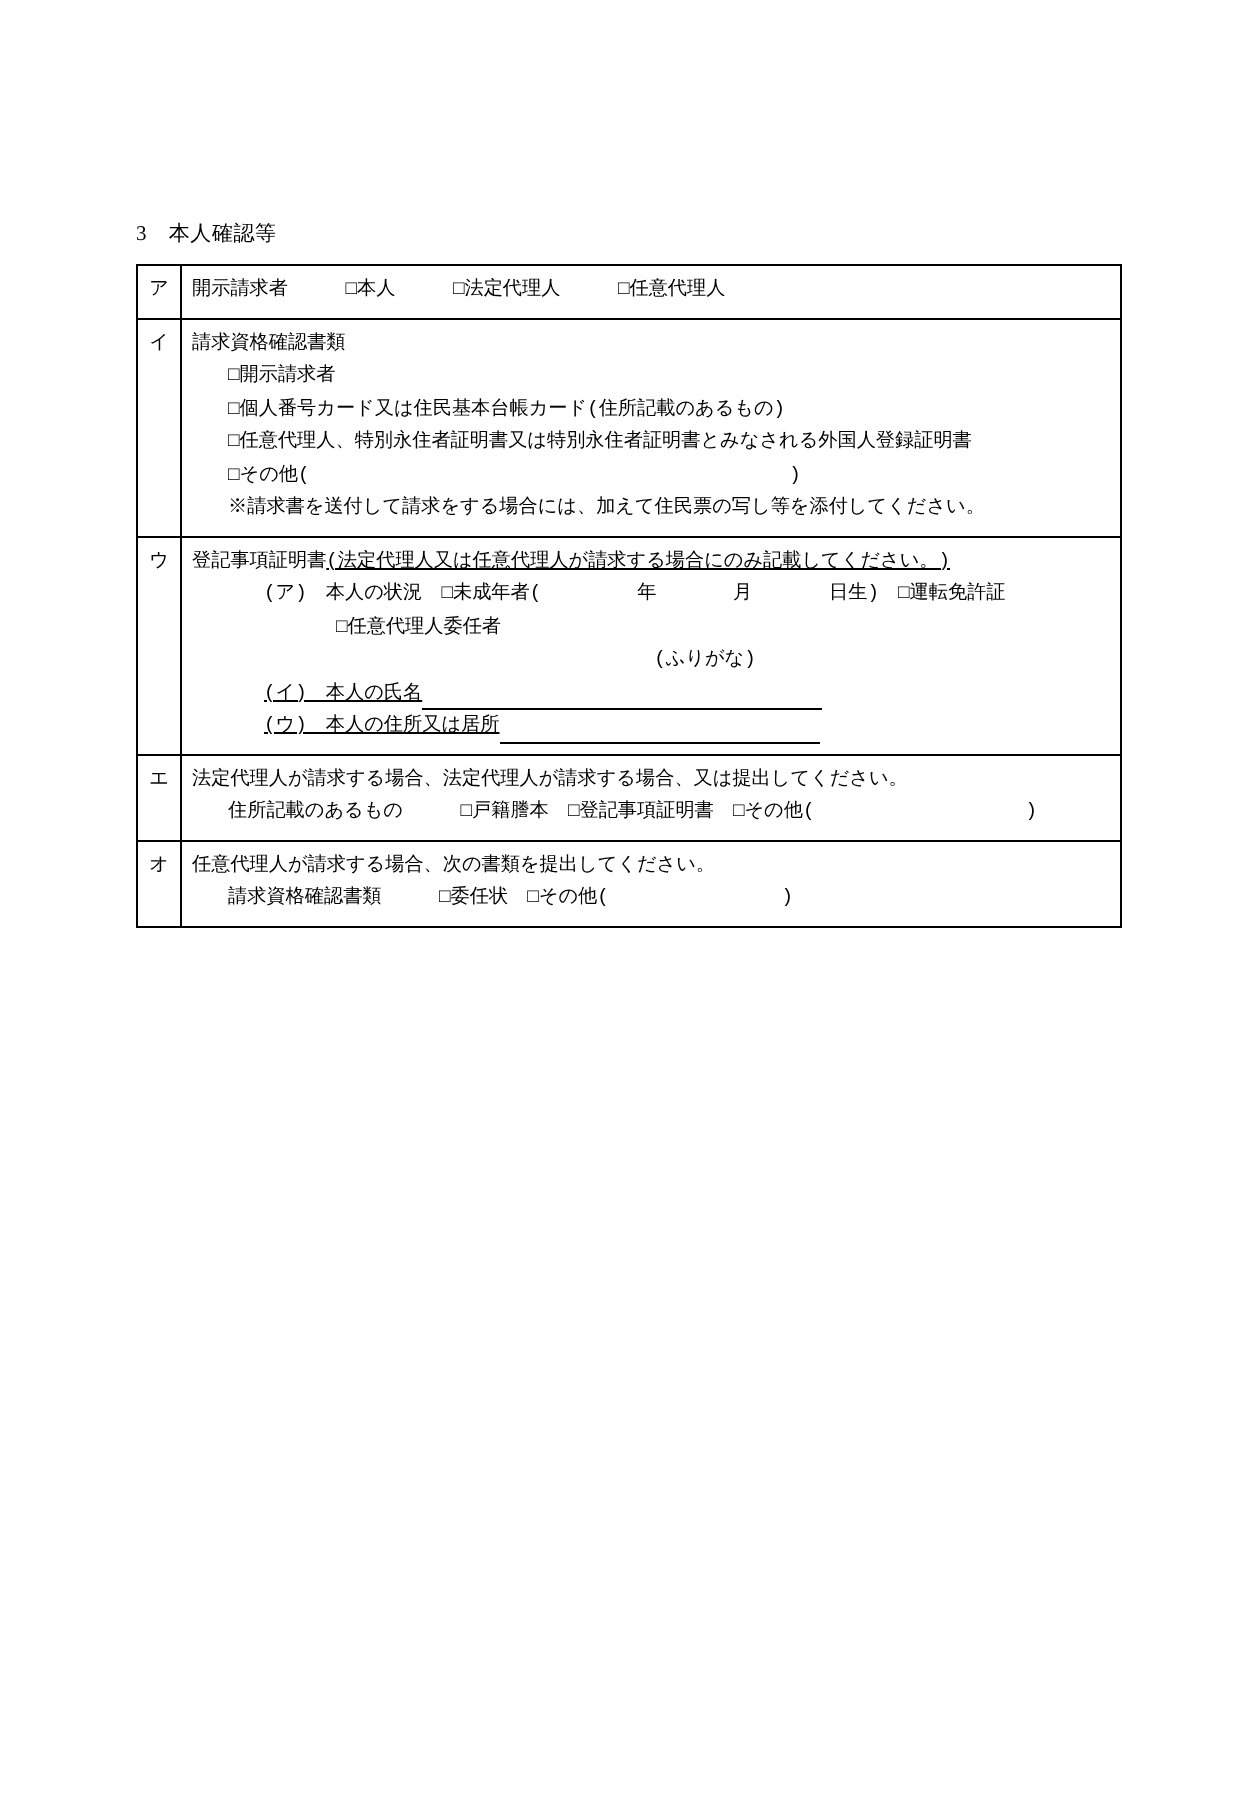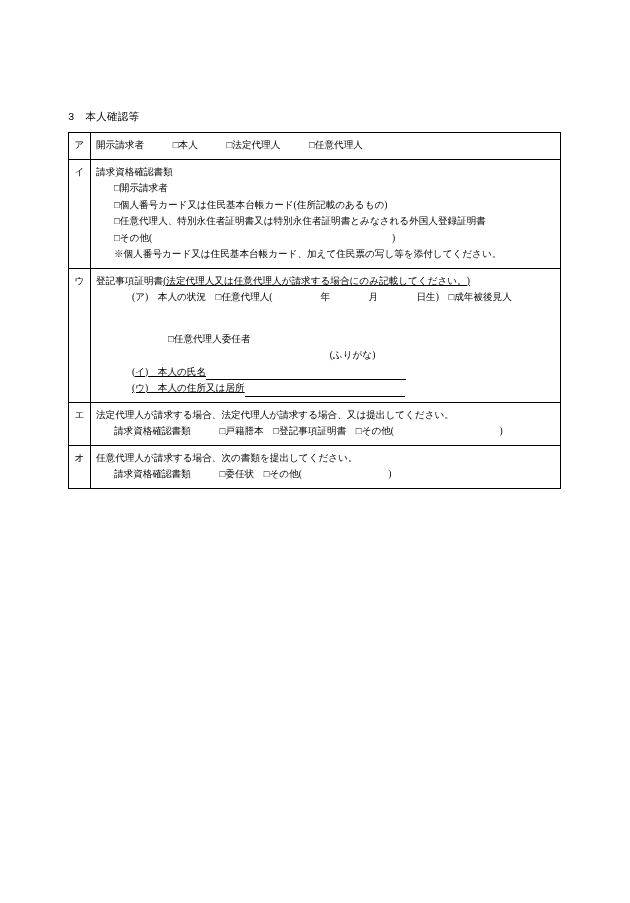--- a/index.html
+++ b/index.html
@@ -22,57 +22,57 @@
     width: 630px;
     height: 903px;
   }
   .section-heading {
     position: absolute;
     left: 68px;
     top: 110px;
     font-size: 10.5px;
     letter-spacing: 0.3px;
     white-space: pre;
-    font-family: Liberation Mono, monospace;
   }
   .form-table {
     position: absolute;
     left: 68px;
     top: 132px;
     width: 492px;
     border-collapse: collapse;
     table-layout: fixed;
   }
   .form-table td {
     border: 1px solid #000000;
     padding: 0;
     vertical-align: top;
   }
   .cell-inner {
     padding: 4px 5px 5px 5px;
+    font-family: Liberation Mono, monospace;
   }
   .row-line {
     font-size: 9.6px;
     line-height: 16.5px;
     white-space: pre;
   }
   .label-col {
     width: 22px;
     text-align: center;
   }
   .label-char {
     font-size: 9.6px;
     line-height: 16.5px;
     padding-top: 4px;
     display: block;
   }
   .indent1 { padding-left: 18px; }
   .indent2 { padding-left: 36px; }
   .indent3 { padding-left: 54px; text-align: center; }
-  .indent4 { padding-left: 72px; margin-top: 25px; }
+  .indent4 { padding-left: 72px; }
   .underline {
     text-decoration: underline;
   }
   .ul-blank {
     display: inline-block;
     border-bottom: 1px solid #000000;
     height: 13px;
     vertical-align: bottom;
   }
 </style>
@@ -105,49 +105,49 @@
         <td class="label-col">
           <span class="label-char">イ</span>
         </td>
         <td>
           <div class="cell-inner">
             <div class="row-line">請求資格確認書類</div>
             <div class="row-line indent1">□開示請求者</div>
             <div class="row-line indent1">□個人番号カード又は住民基本台帳カード(住所記載のあるもの)</div>
             <div class="row-line indent1">□任意代理人、特別永住者証明書又は特別永住者証明書とみなされる外国人登録証明書</div>
             <div class="row-line indent1">□その他(　　　　　　　　　　　　　　　　　　　　　　　　　)</div>
-            <div class="row-line indent1">※個人番号カード又は住民基本台帳カード、加えて住民票の写し等を添付してください。</div>
+            <div class="row-line indent1">※請求書を送付して請求をする場合には、加えて住民票の写し等を添付してください。</div>
           </div>
         </td>
       </tr>
 
       <tr>
         <td class="label-col">
           <span class="label-char">ウ</span>
         </td>
         <td>
           <div class="cell-inner">
             <div class="row-line"><span>登記事項証明書</span><span class="underline">(法定代理人又は任意代理人が請求する場合にのみ記載してください。)</span></div>
-            <div class="row-line indent2">(ア)　本人の状況　□任意代理人(　　　　　年　　　　月　　　　日生)　□成年被後見人</div>
+            <div class="row-line indent2">(ア)　本人の状況　□未成年者(　　　　　年　　　　月　　　　日生)　□運転免許証</div>
             <div class="row-line indent4">□任意代理人委任者</div>
             <div class="row-line indent3">(ふりがな)</div>
             <div class="row-line indent2"><span class="underline">(イ)　本人の氏名</span><span class="ul-blank" style="width:200px"></span></div>
             <div class="row-line indent2"><span class="underline">(ウ)　本人の住所又は居所</span><span class="ul-blank" style="width:160px"></span></div>
           </div>
         </td>
       </tr>
 
       <tr>
         <td class="label-col">
           <span class="label-char">エ</span>
         </td>
         <td>
           <div class="cell-inner">
             <div class="row-line">法定代理人が請求する場合、法定代理人が請求する場合、又は提出してください。</div>
-            <div class="row-line indent1">請求資格確認書類　　　□戸籍謄本　□登記事項証明書　□その他(　　　　　　　　　　　)</div>
+            <div class="row-line indent1">住所記載のあるもの　　　□戸籍謄本　□登記事項証明書　□その他(　　　　　　　　　　　)</div>
           </div>
         </td>
       </tr>
 
       <tr>
         <td class="label-col">
           <span class="label-char">オ</span>
         </td>
         <td>
           <div class="cell-inner">

